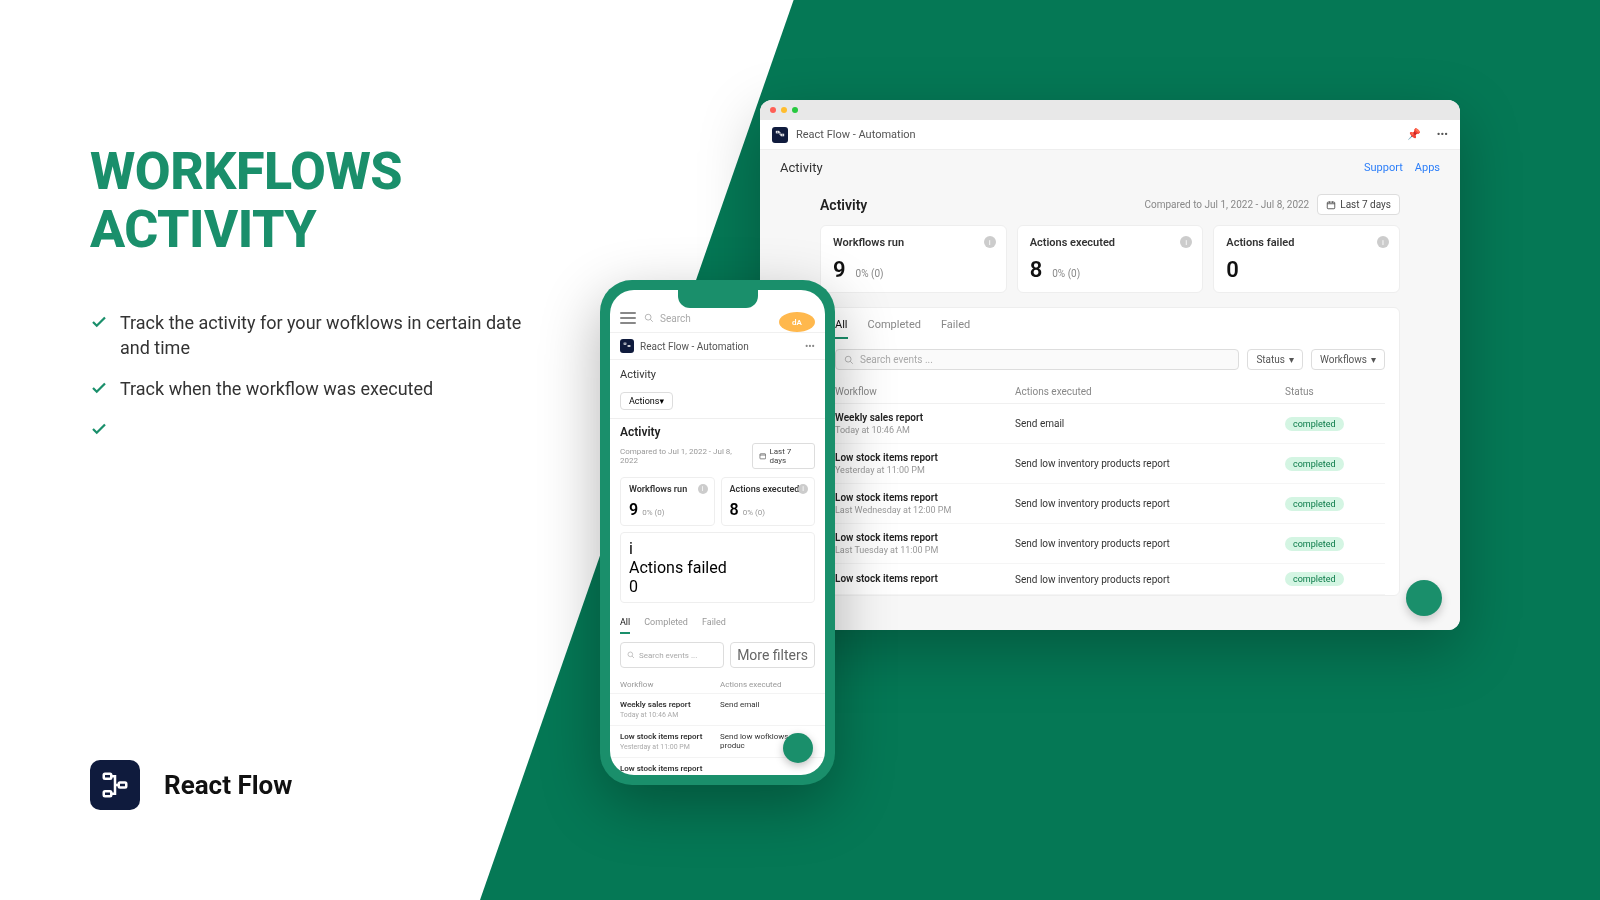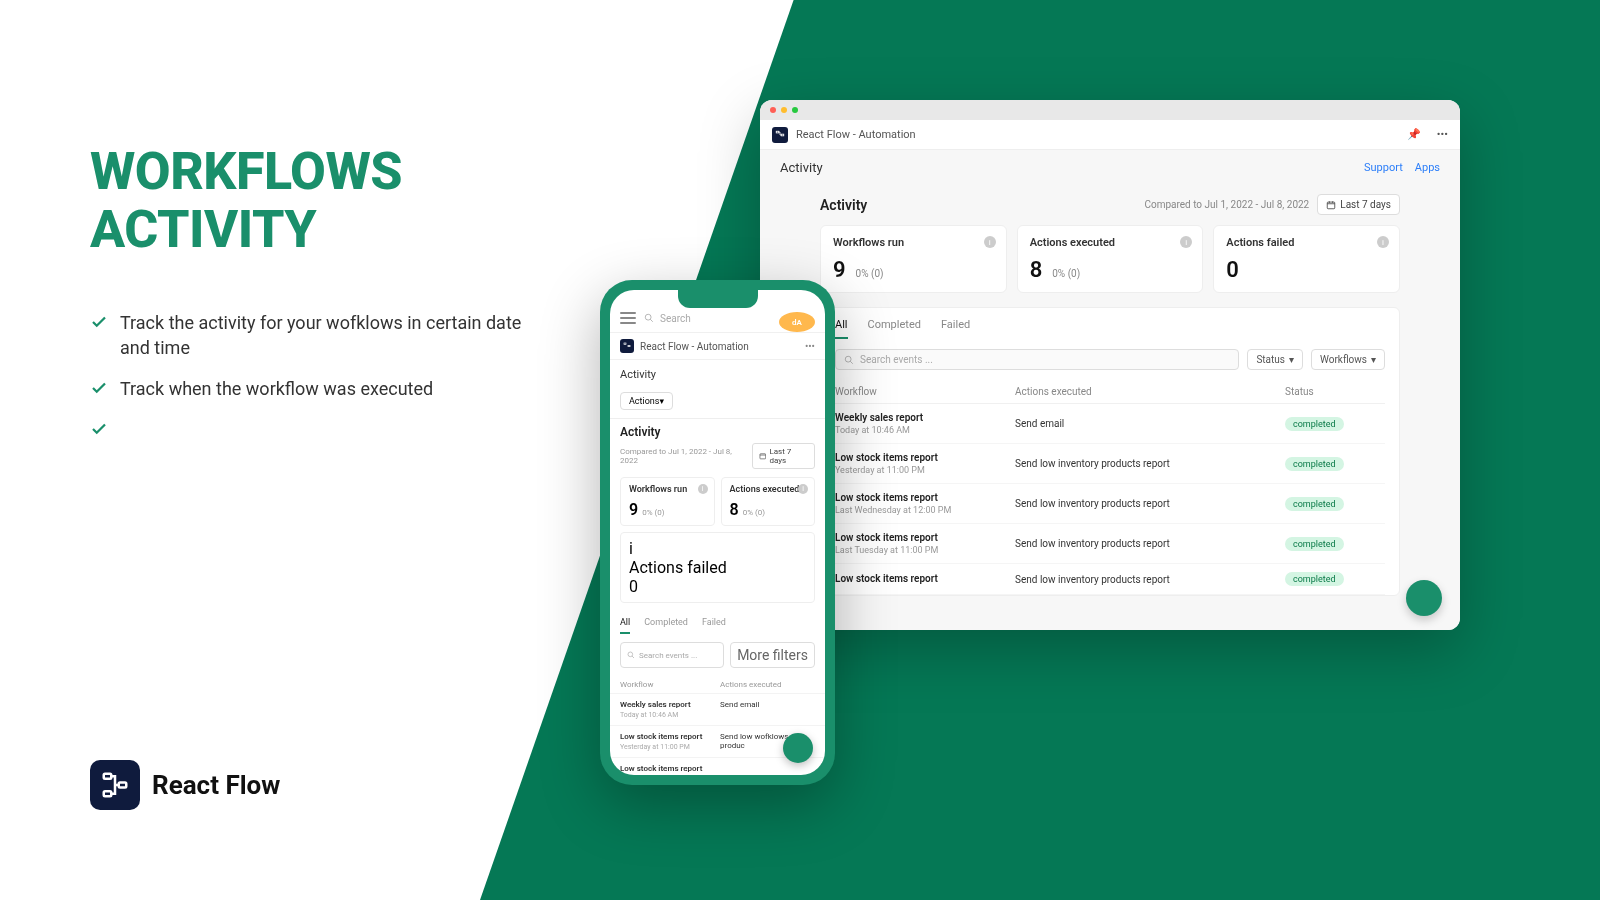--- a/index.html
+++ b/index.html
@@ -40,21 +40,21 @@
 }
 .check-icon {
   width: 18px; height: 18px; flex-shrink: 0;
   margin-right: 12px; margin-top: 3px;
   color: #1a8f6b;
 }
 .brand {
   position: absolute;
   left: 90px; bottom: 90px;
   display: flex; align-items: center;
-  gap: 12px;
+  gap: 24px;
   z-index: 2;
 }
 .brand-logo {
   width: 50px; height: 50px;
   background: #0f1b3d;
   border-radius: 10px;
   display: flex; align-items: center; justify-content: center;
   color: #fff;
 }
 .brand-name { font-size: 26px; font-weight: 700; color: #111; }

